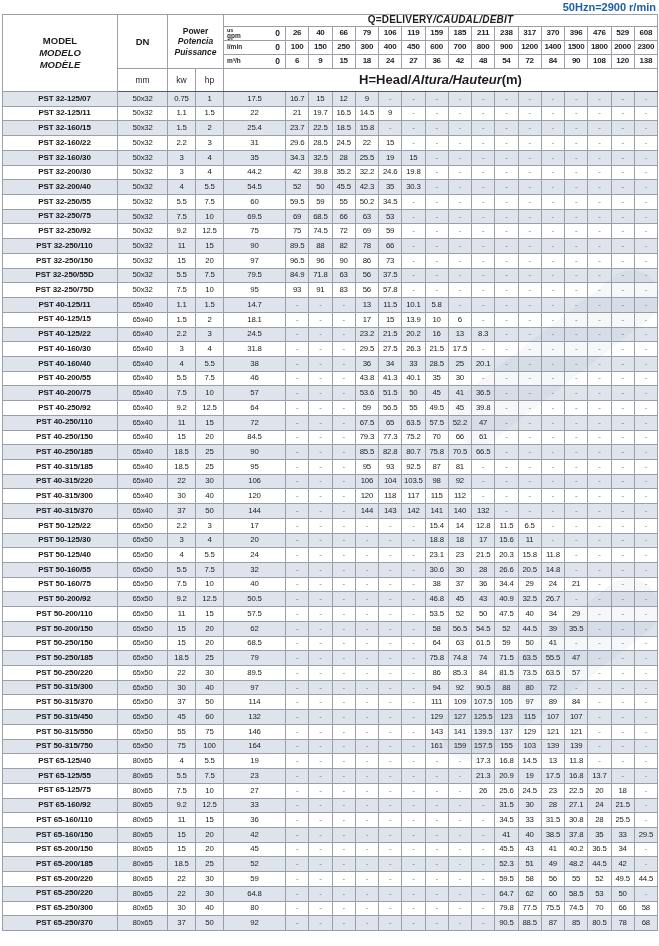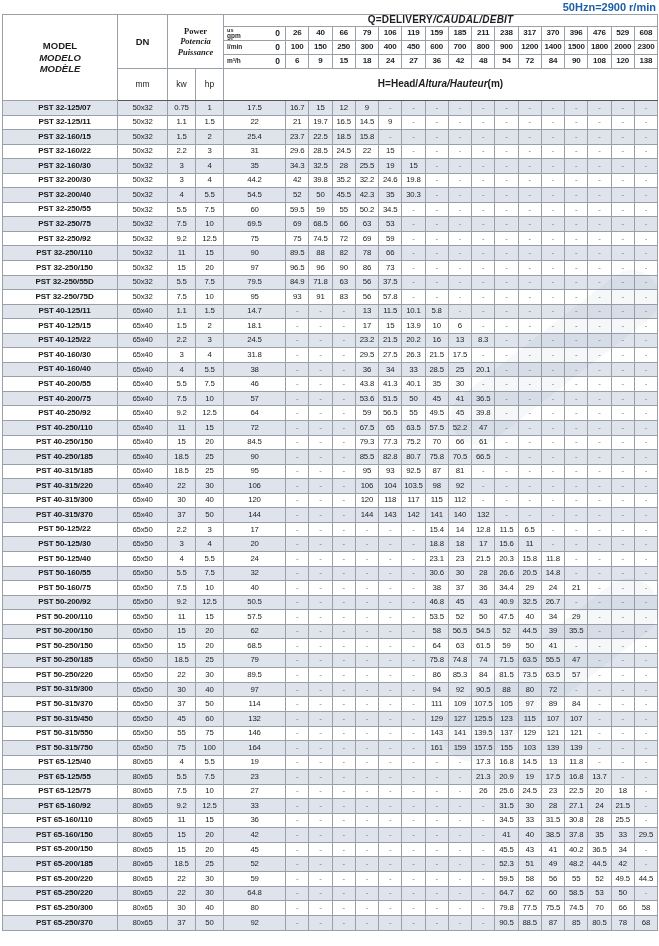--- a/index.html
+++ b/index.html
@@ -18,35 +18,35 @@
     border-collapse:collapse;table-layout:fixed;
     border:1.5px solid #54585e;
   }
   table.pump th, table.pump td{
     border:1px solid #9aa0a8;padding:0;text-align:center;vertical-align:middle;
     line-height:1.05;overflow:hidden;white-space:nowrap;
   }
   thead th{background:#ffffff;font-weight:bold;}
   tr.hr-qtitle{height:12px;}
   tr.hr-units{height:14px;}
-  tr.hr-head{height:32px;}
+  tr.hr-head{height:23px;}
   .qtitle{font-size:10px;letter-spacing:.2px;}
   .model-h{font-size:9.5px;}
   .model-h div{line-height:1.25;}
   .dn-h{font-size:9.5px;}
   .power-h{font-size:8.5px;}
-  .power-h div{line-height:1.2;font-family:Liberation Serif, serif;}
+  .power-h div{line-height:1.2;}
   .bi{font-style:italic;}
   .unitcell{text-align:left;}
   .unitwrap{display:flex;align-items:center;justify-content:space-between;padding:0 5px 0 3px;}
   .ulbl{font-size:6.5px;font-weight:bold;color:#2a2a2c;line-height:.95;text-align:left;}
   .ulbl .tiny{font-size:5.5px;display:block;}
   .uzero{font-size:8.5px;font-weight:bold;}
   .num-h{font-size:8px;font-weight:bold;letter-spacing:-.2px;}
-  .head-title{font-size:10px;}
+  .head-title{font-size:13px;}
   .mm-h,.kwhp-h{font-size:8.5px;font-weight:normal;}
   
   tbody td{font-size:7.8px;letter-spacing:-.2px;background:#ffffff;color:#232325;}
   tbody tr.shade td{background:#dfe4ec;}
   tbody td.model{font-weight:bold;font-size:8px;letter-spacing:-.1px;color:#151517;padding-left:9px;}
   tbody td.dash{color:#6f747b;}
   thead tr:last-child th{border-bottom:1.8px solid #54585e;}
   tbody tr.group-start td{border-top:1.8px solid #54585e;}
   
   .footer{

